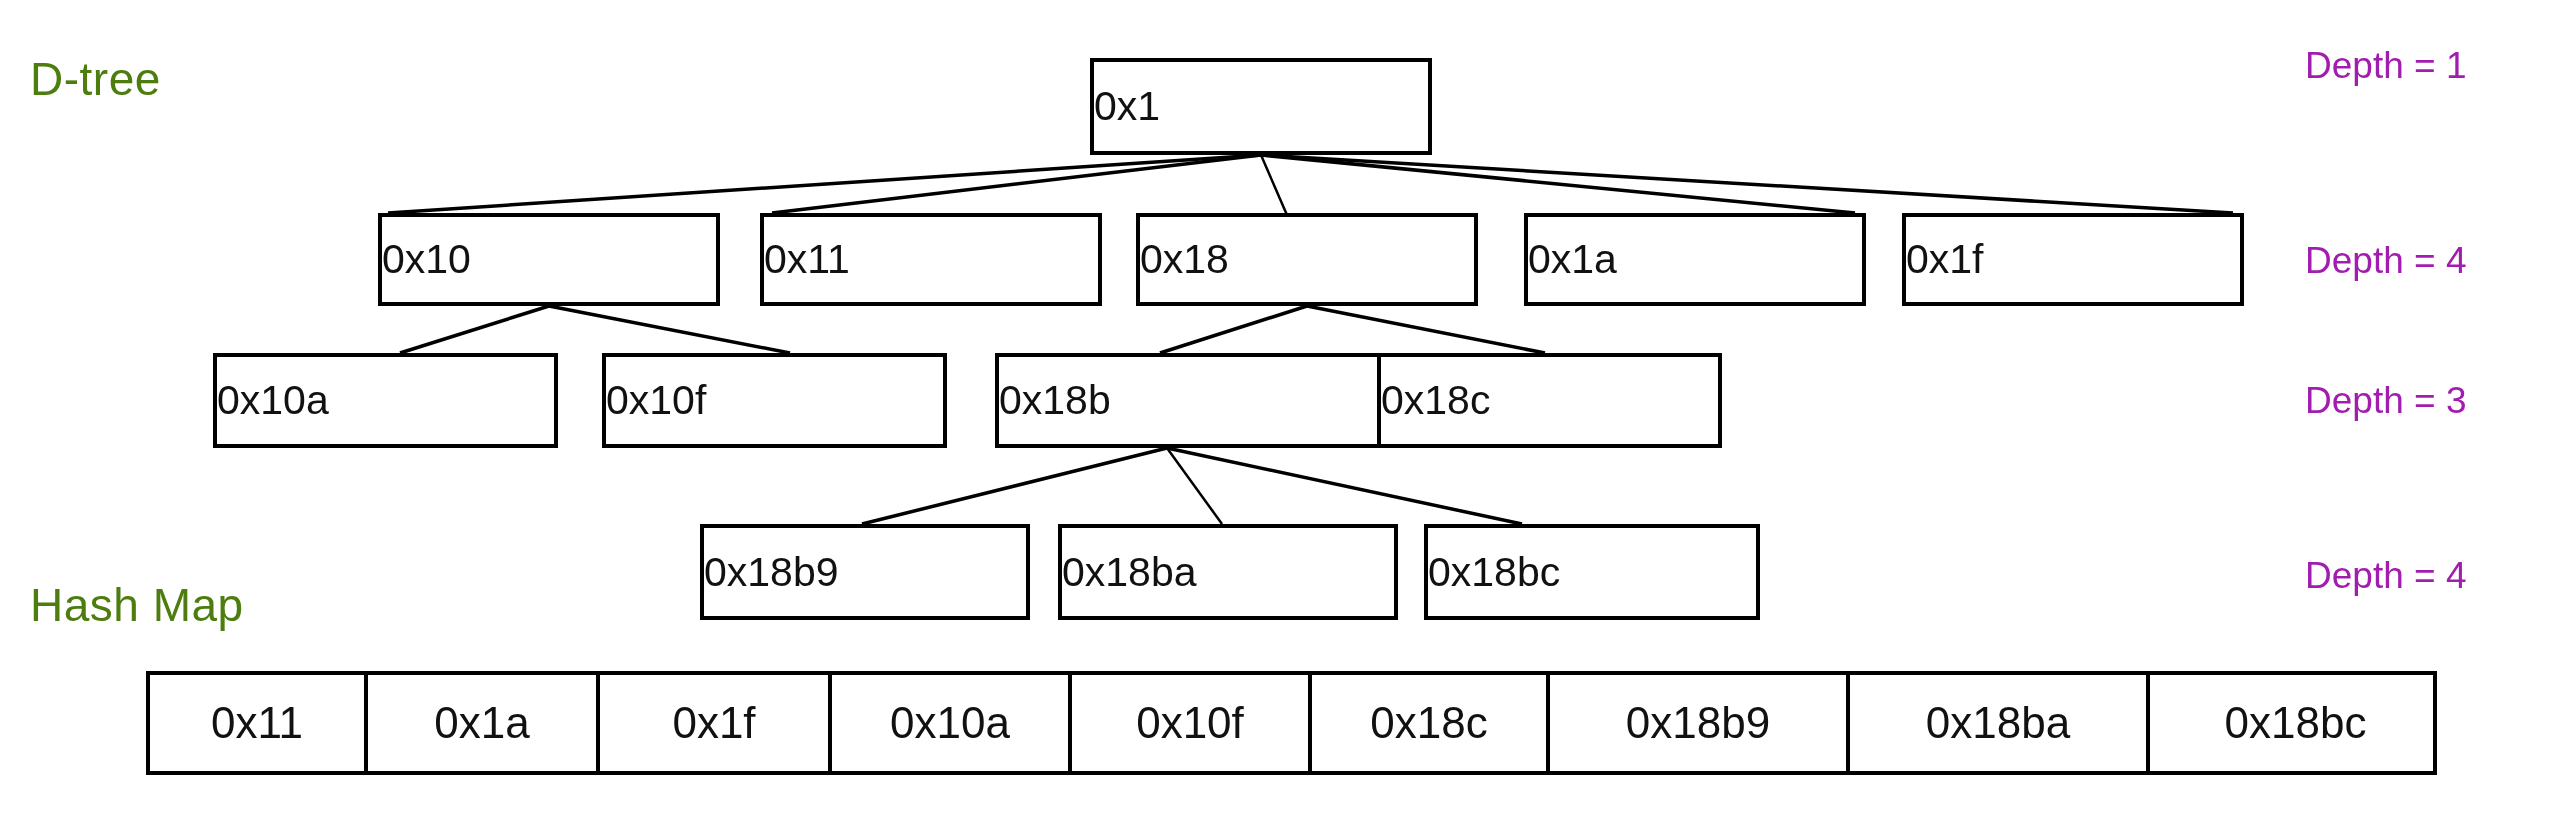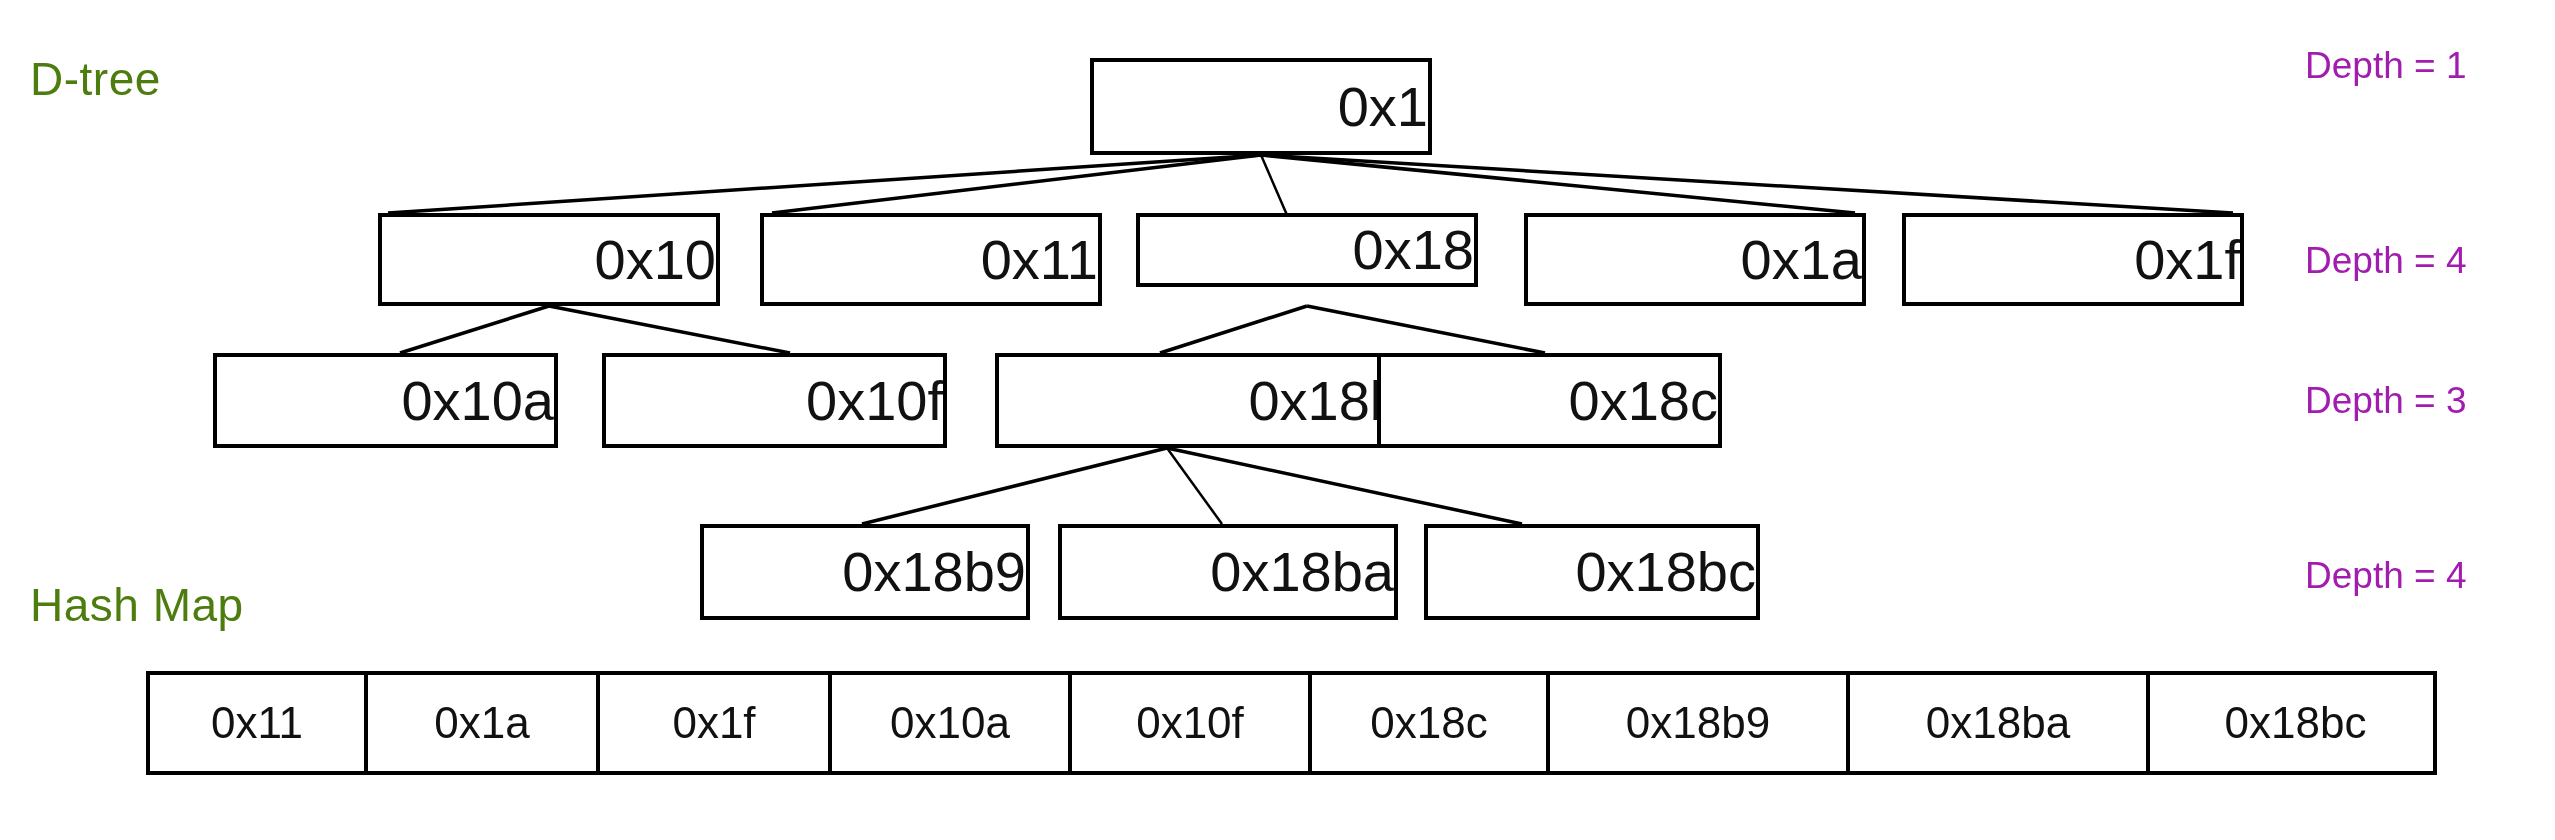--- a/index.html
+++ b/index.html
@@ -28,22 +28,22 @@
     color: #a21caf;
     white-space: nowrap;
   }
   .node {
     position: absolute;
     box-sizing: border-box;
     border: 4px solid #000000;
     background: #ffffff;
     display: flex;
     align-items: center;
-    justify-content: flex-end;
-    font-size: 56px;
+    justify-content: flex-start;
+    font-size: 41px;
     color: #111111;
     line-height: 1;
   }
   .node-label {
     display: block;
     white-space: nowrap;
   }
   .hash-row {
     position: absolute;
     box-sizing: border-box;
@@ -115,21 +115,21 @@
   <div id="nodes-layer">
       <div class="node" style="left: 1090px; top: 58px; width: 342px; height: 97px;">
         <span class="node-label">0x1</span>
       </div>
       <div class="node" style="left: 378px; top: 213px; width: 342px; height: 93px;">
         <span class="node-label">0x10</span>
       </div>
       <div class="node" style="left: 760px; top: 213px; width: 342px; height: 93px;">
         <span class="node-label">0x11</span>
       </div>
-      <div class="node" style="left: 1136px; top: 213px; width: 342px; height: 74px;">
+      <div class="node" style="left: 1136px; top: 213px; width: 342px; height: 93px;">
         <span class="node-label">0x18</span>
       </div>
       <div class="node" style="left: 1524px; top: 213px; width: 342px; height: 93px;">
         <span class="node-label">0x1a</span>
       </div>
       <div class="node" style="left: 1902px; top: 213px; width: 342px; height: 93px;">
         <span class="node-label">0x1f</span>
       </div>
       <div class="node" style="left: 213px; top: 353px; width: 345px; height: 95px;">
         <span class="node-label">0x10a</span>

